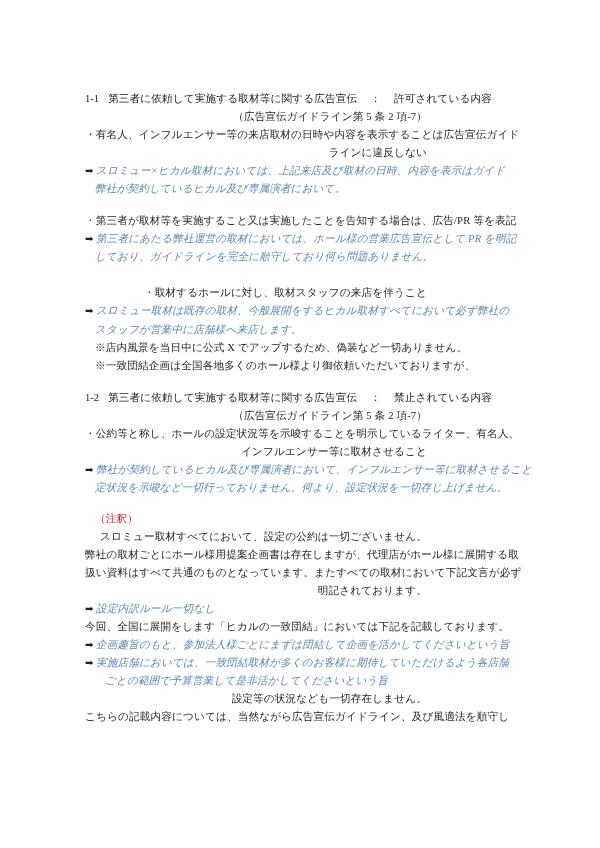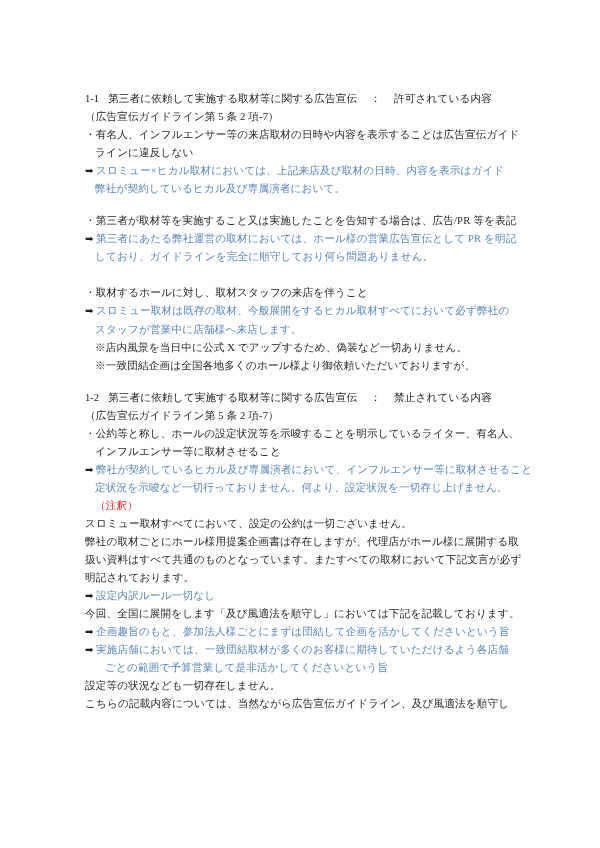--- a/index.html
+++ b/index.html
@@ -23,23 +23,23 @@
     padding: 90px 78px 0 85px;
   }
   .doc-body {
     font-size: 10.6px;
     line-height: 18.05px;
   }
   .line {
     white-space: nowrap;
     letter-spacing: 0.15px;
   }
-  .blk { color: #1e1e1e; }
-  .blue { color: #5a86b4; }
-  .red { color: #d8232a; }
+  .blk { color: #1e1e1e; text-align: right; }
+  .blue { color: #5a86b4; font-style: italic; }
+  .red { color: #d8232a; margin-top: 13px; }
   .arrow-line {
     position: relative;
     padding-left: 11px;
   }
   .arrow-line .arrowglyph {
     position: absolute;
     left: 0;
     top: 0;
     color: #1e1e1e;
     font-family: "DejaVu Sans", sans-serif;
@@ -100,21 +100,21 @@
 
     <div class="line red ind1">（注釈）</div>
 
     <div class="line blk">スロミュー取材すべてにおいて、設定の公約は一切ございません。</div>
     <div class="line blk">弊社の取材ごとにホール様用提案企画書は存在しますが、代理店がホール様に展開する取</div>
     <div class="line blk">扱い資料はすべて共通のものとなっています。またすべての取材において下記文言が必ず</div>
     <div class="line blk">明記されております。</div>
 
     <div class="line arrow-line"><span class="arrowglyph">➡</span><span class="blue">設定内訳ルール一切なし</span></div>
 
-    <div class="line blk">今回、全国に展開をします「及び風適法を順守し」においては下記を記載しております。</div>
+    <div class="line blk">今回、全国に展開をします「ヒカルの一致団結」においては下記を記載しております。</div>
 
     <div class="line arrow-line"><span class="arrowglyph">➡</span><span class="blue">企画趣旨のもと、参加法人様ごとにまずは団結して企画を活かしてくださいという旨</span></div>
     <div class="line arrow-line"><span class="arrowglyph">➡</span><span class="blue">実施店舗においては、一致団結取材が多くのお客様に期待していただけるよう各店舗</span></div>
     <div class="line blue ind-sub">ごとの範囲で予算営業して是非活かしてくださいという旨</div>
 
     <div class="line blk">設定等の状況なども一切存在しません。</div>
     <div class="line blk">こちらの記載内容については、当然ながら広告宣伝ガイドライン、及び風適法を順守し</div>
 
   </div>
 </div>

